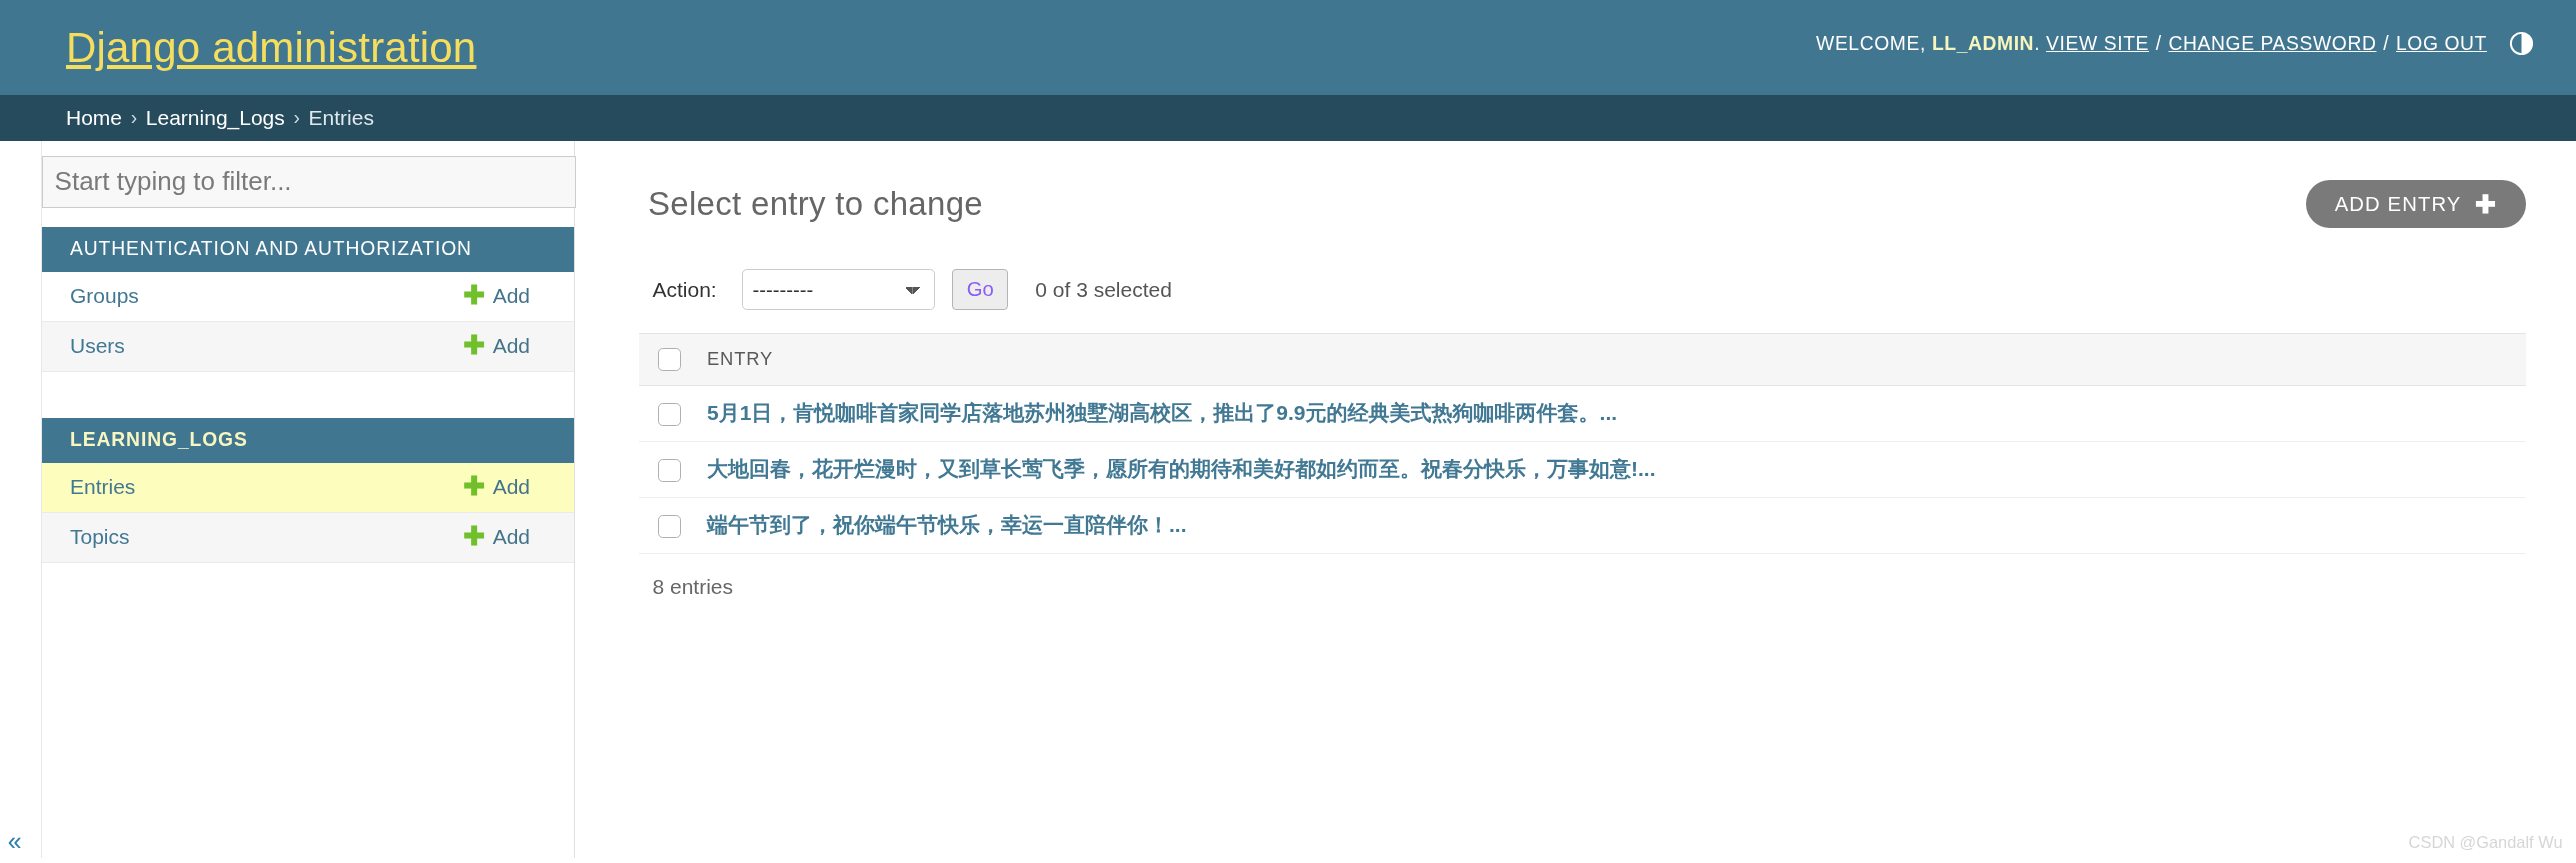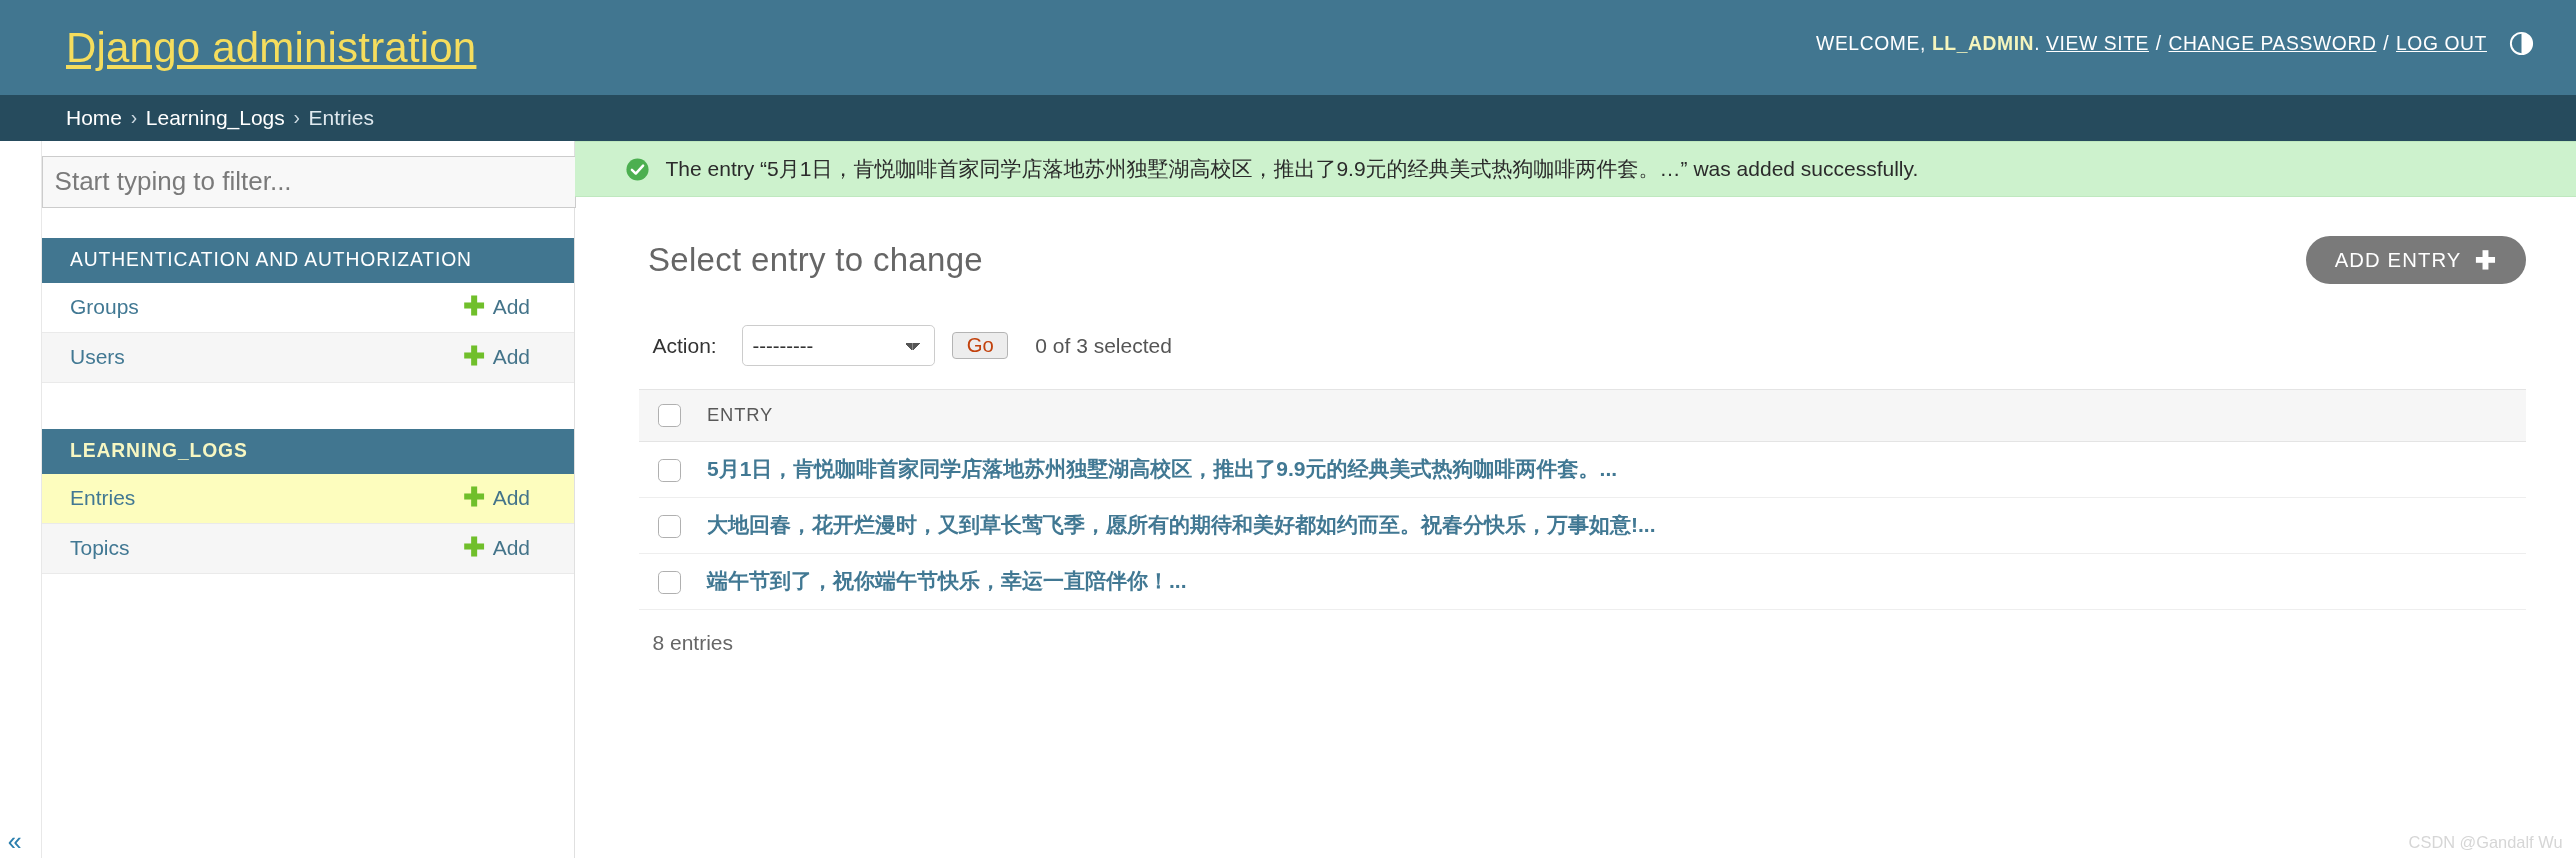--- a/index.html
+++ b/index.html
@@ -109,21 +109,21 @@
     font-size: 26px;
     font-family: "Liberation Sans", sans-serif;
     color: #666;
     border: 1px solid #cccccc;
     background: #f8f8f8;
     outline: none;
     height: 52px;
   }
   #nav-filter::placeholder { color: #7a7a7a; }
 
-  .app-module { margin-top: 30px; }
+  .app-module { margin-top: 19px; }
   .app-caption {
     background: #417690;
     color: #ffffff;
     font-size: 19.3px;
     letter-spacing: 0.9px;
     padding: 11.6px 0 11.6px 28px;
     text-transform: uppercase;
   }
   .app-caption.current-app {
     font-weight: bold;
@@ -262,25 +262,25 @@
     border-radius: 4.8px;
     background: #fff;
     padding: 0 9.7px;
     appearance: none;
     background-image: linear-gradient(45deg, transparent 50%, #555 50%), linear-gradient(135deg, #555 50%, transparent 50%);
     background-position: calc(100% - 21px) 17.4px, calc(100% - 13.5px) 17.4px;
     background-size: 7.7px 7.7px, 7.7px 7.7px;
     background-repeat: no-repeat;
   }
   #go-button {
-    height: 27px;
+    height: 41px;
     padding: 0 13.5px;
     font-size: 20.3px;
     font-family: "Liberation Sans", sans-serif;
-    color: #c2410c;
+    color: #8b5cf6;
     background: #ededed;
     border: 1px solid #b4b4b4;
     border-radius: 3.9px;
     cursor: pointer;
   }
   #action-counter {
     font-size: 21px;
     color: #555555;
     margin-left: 9.7px;
   }
@@ -419,29 +419,20 @@
             <span>Add</span>
           </a>
         </div>
       </div>
     </div>
     <span id="sidebar-toggle">«</span>
   </nav>
 
   <div id="content-wrap">
 
-    <div id="messagelist">
-      <span class="msg-icon">
-        <svg width="25" height="25" viewBox="0 0 26 26" aria-hidden="true">
-          <circle cx="13" cy="13" r="11.5" fill="#4caf50"></circle>
-          <path d="M7.2 13.4 L11.2 17.2 L18.8 8.9" fill="none" stroke="#ffffff" stroke-width="2.6" stroke-linecap="round" stroke-linejoin="round"></path>
-        </svg>
-      </span>
-      <span>The entry “5月1日，肯悦咖啡首家同学店落地苏州独墅湖高校区，推出了9.9元的经典美式热狗咖啡两件套。…” was added successfully.</span>
-    </div>
 
     <div id="content">
       <div id="content-head">
         <h1>Select entry to change</h1>
         <a href="#" id="add-entry-button">
           <span>ADD ENTRY</span>
           <span class="plus-white">✚</span>
         </a>
       </div>
 

